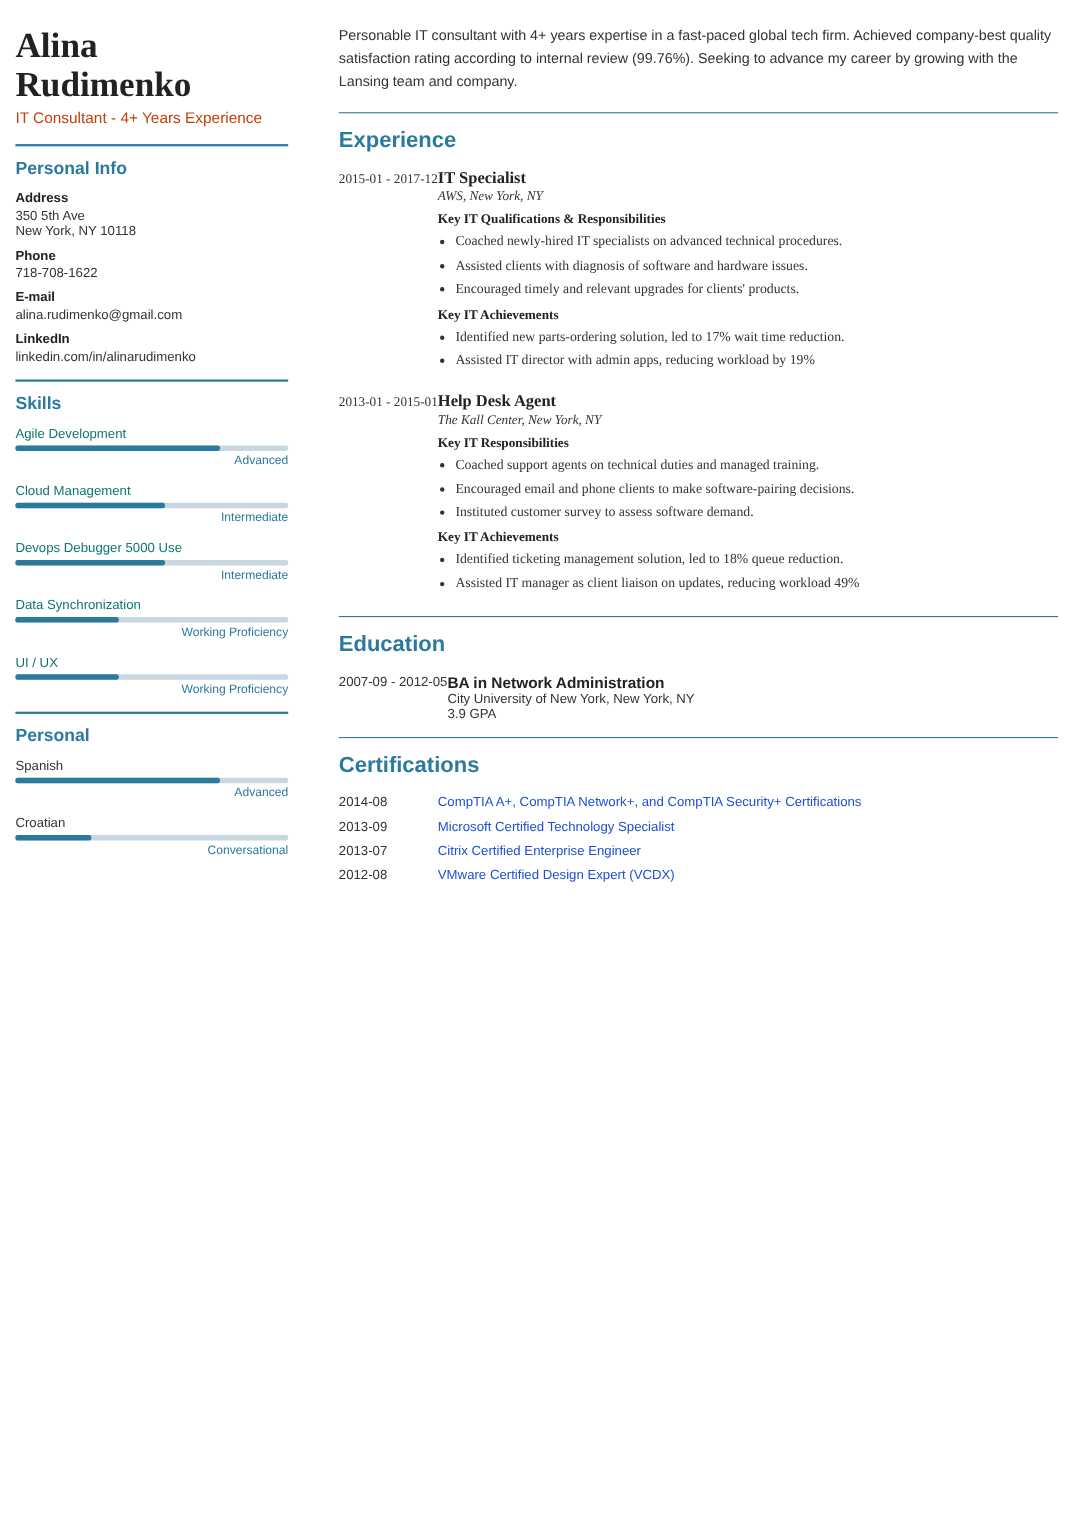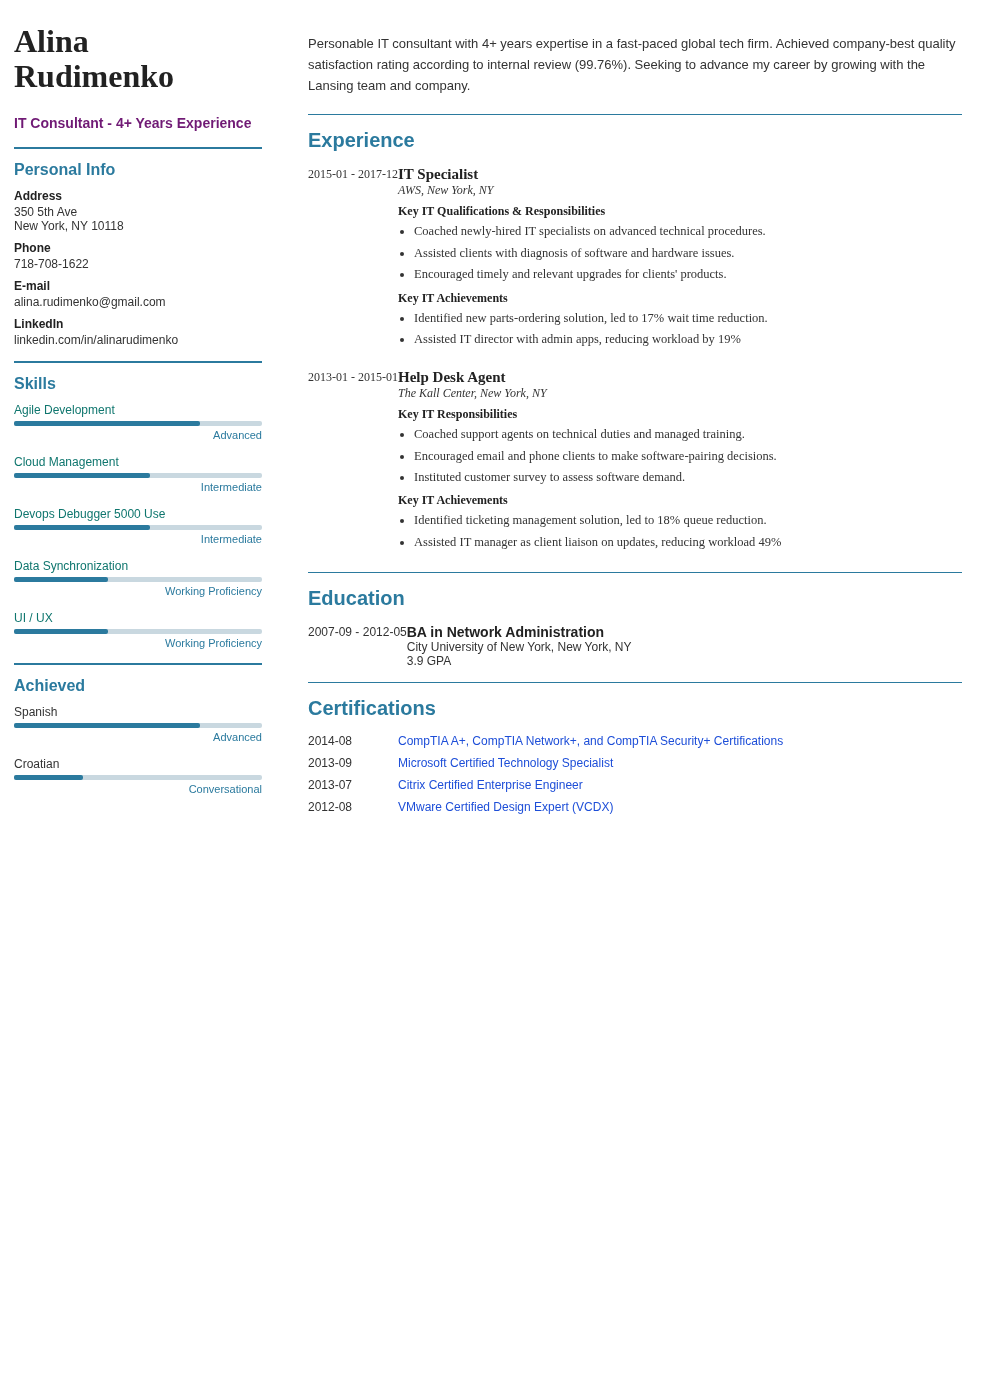--- a/index.html
+++ b/index.html
@@ -26,23 +26,23 @@
     }
     .name-block h1 {
       font-size: 32px;
       font-weight: 900;
       color: #222;
       line-height: 1.1;
       font-family: Liberation Serif, serif;
     }
     .name-block .subtitle {
       font-size: 14px;
-      font-weight: 700;
-      color: #701a75;
-      margin-top: 20px;
+      font-weight: 400;
+      color: #c2410c;
+      margin-top: 4px;
       line-height: 1.3;
     }
     .sidebar-divider {
       border: none;
       border-top: 2px solid #2b7a9e;
       margin: 14px 0 12px 0;
     }
     .section-title {
       font-size: 16px;
       font-weight: 800;
@@ -91,21 +91,21 @@
       margin-bottom: 14px;
     }
     .lang-name {
       font-size: 12px;
       color: #333;
       margin-bottom: 4px;
     }
     
     .main {
       flex: 1;
-      padding: 34px 28px 28px 28px;
+      padding: 22px 28px 28px 28px;
     }
     .summary-text {
       font-size: 13px;
       color: #333;
       line-height: 1.6;
       margin-bottom: 18px;
     }
     .main-divider {
       border: none;
       border-top: 1.5px solid #2b7a9e;
@@ -265,21 +265,21 @@
       <div class="skill-name">UI / UX</div>
       <div class="skill-bar-bg">
         <div class="skill-bar-fill" style="width:38%"></div>
       </div>
       <div class="skill-level">Working Proficiency</div>
     </div>
       </div>
 
     <hr class="sidebar-divider">
 
-    <div class="section-title">Achieved</div>
+    <div class="section-title">Personal</div>
     <div id="languages-container">
         <div class="lang-item">
       <div class="lang-name">Spanish</div>
       <div class="skill-bar-bg">
         <div class="skill-bar-fill" style="width:75%"></div>
       </div>
       <div class="skill-level">Advanced</div>
     </div>
         <div class="lang-item">
       <div class="lang-name">Croatian</div>

